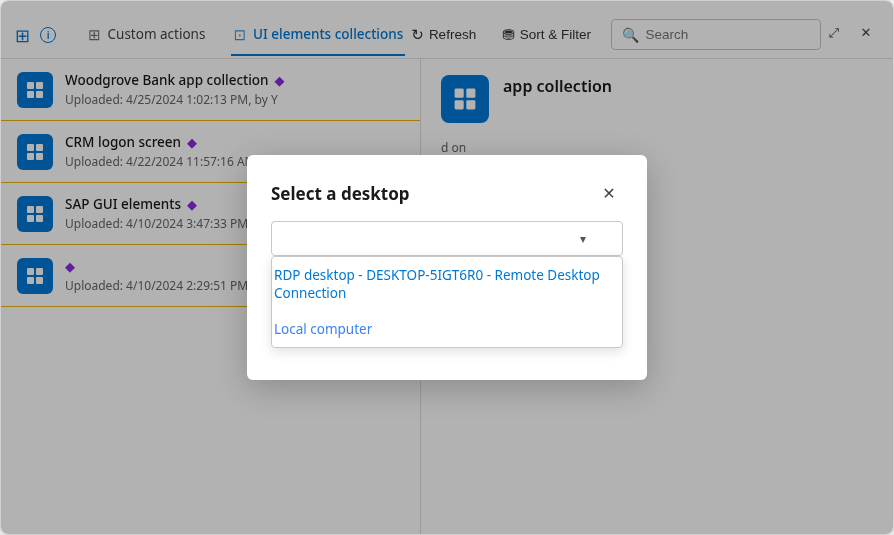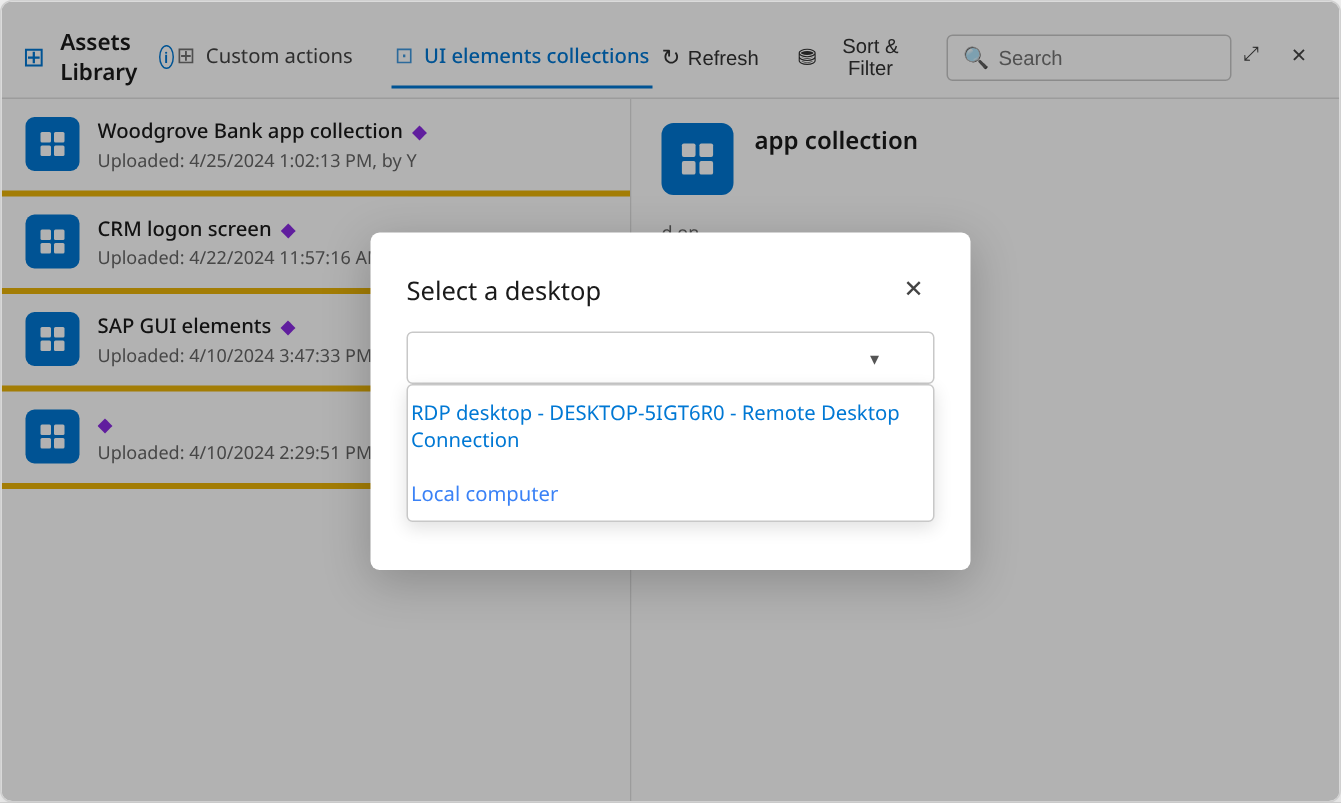--- a/index.html
+++ b/index.html
@@ -145,23 +145,23 @@
     }
     
     .left-panel {
       width: 420px;
       border-right: 1px solid #e0e0e0;
       overflow-y: auto;
       background: #fff;
     }
     .list-item {
       display: flex;
-      align-items: flex-start;
+      align-items: flex-end;
       padding: 12px 16px;
-      border-bottom: 4px solid #eab308;
+      border-bottom: 1px solid #eab308;
       gap: 12px;
       cursor: pointer;
     }
     .item-icon {
       width: 36px;
       height: 36px;
       background: #0078d4;
       border-radius: 6px;
       display: flex;
       align-items: center;
@@ -242,21 +242,21 @@
       position: relative;
     }
     .modal-header {
       display: flex;
       align-items: center;
       justify-content: space-between;
       margin-bottom: 14px;
     }
     .modal-title {
       font-size: 17px;
-      font-weight: 400;
+      font-weight: 700;
       color: #1a1a1a;
     }
     .modal-close {
       width: 28px;
       height: 28px;
       background: none;
       border: none;
       cursor: pointer;
       display: flex;
       align-items: center;
@@ -312,21 +312,20 @@
   </style>
 </head>
 <body>
 
 <div class="window">
 
   <div class="title-bar">
     <div class="title-bar-left">
 
       <span style="font-size:18px;color:#0078d4;margin-right:2px;">⊞</span>
-      <span class="title-text">Assets Library</span>
       <span class="info-icon">i</span>
     </div>
 
     <div class="tab-section">
       <div class="tab">
         <span class="tab-icon">⊞</span>
         <span>Custom actions</span>
       </div>
       <div class="tab active">
         <span class="tab-icon">⊡</span>

